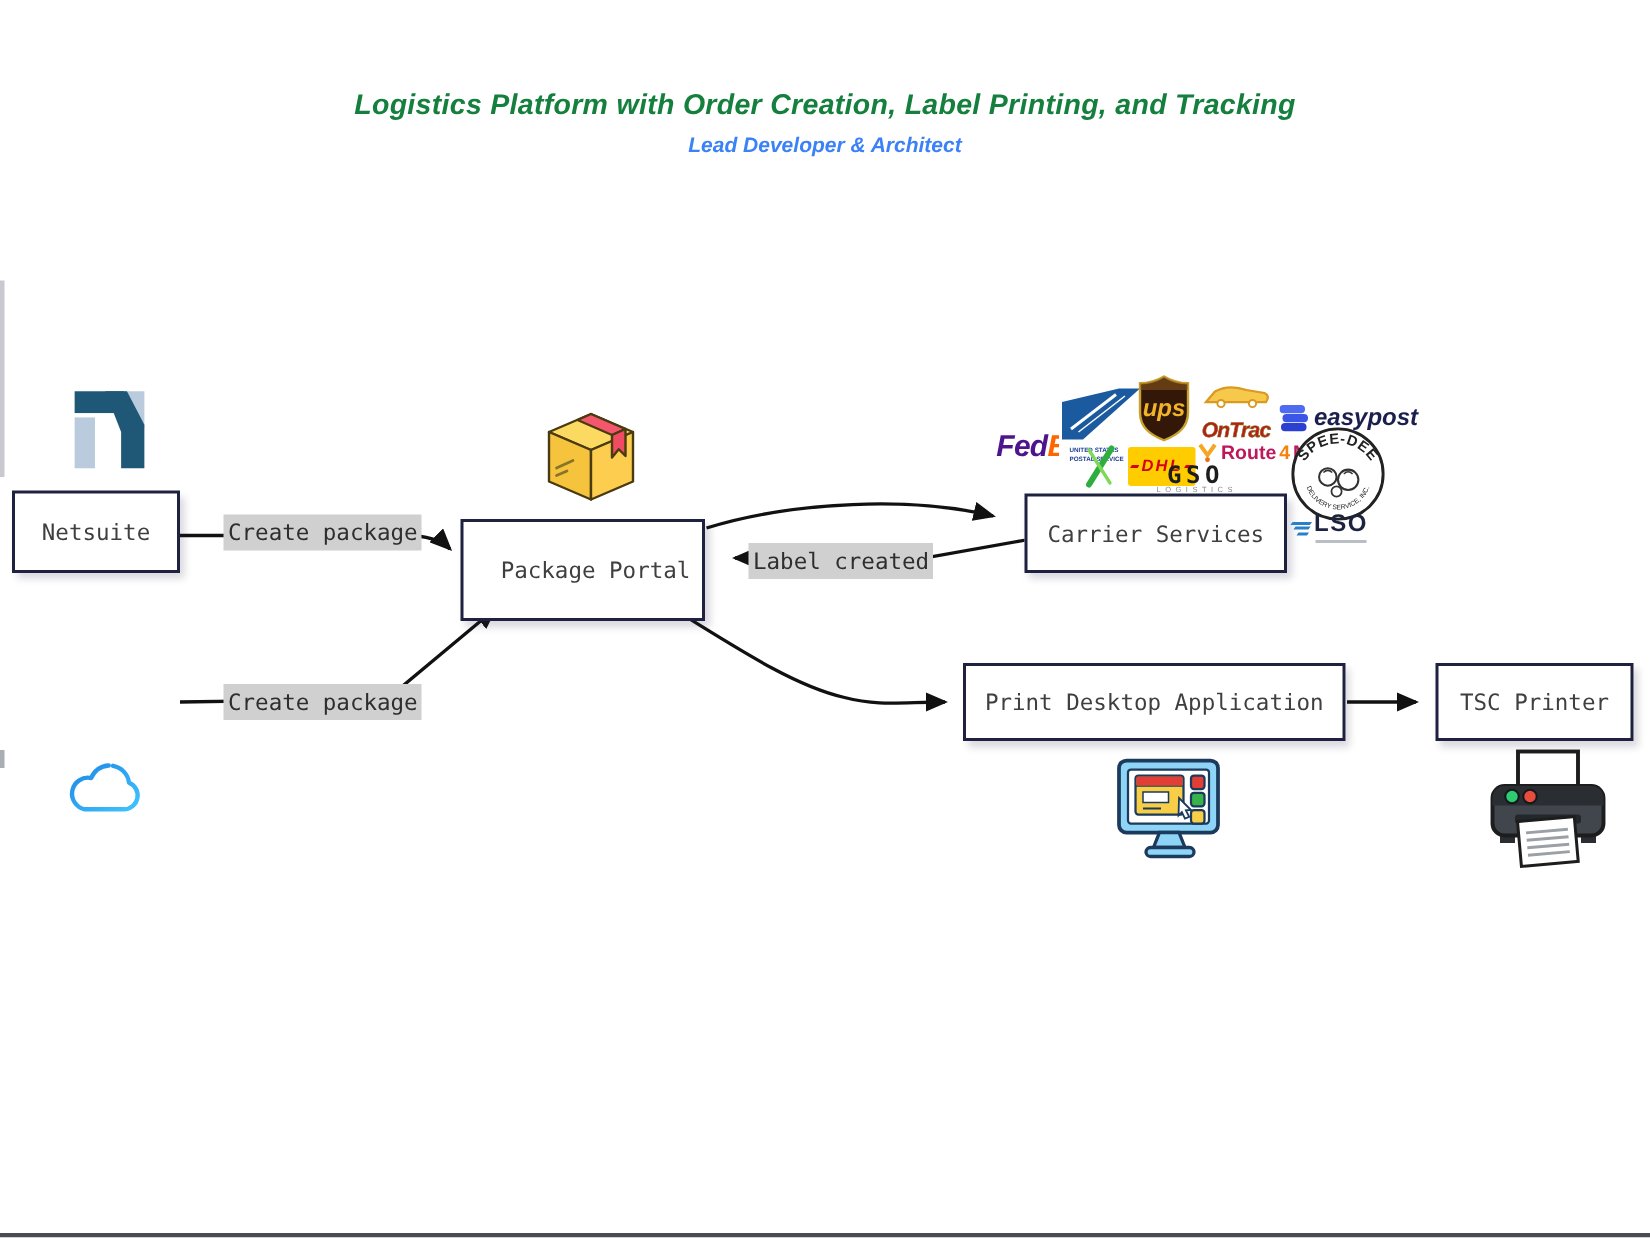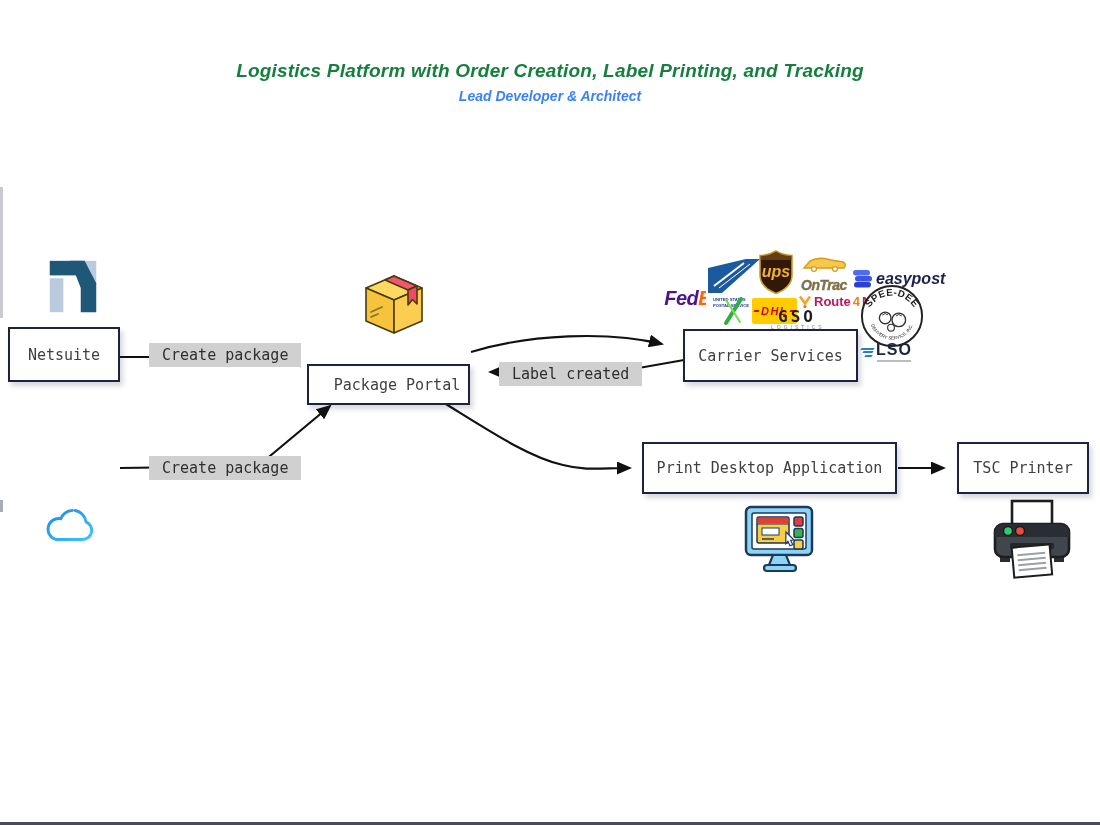--- a/index.html
+++ b/index.html
@@ -15,29 +15,29 @@
            font-size:14px; font-weight:bold; font-style:italic; color:#3b82f6; }
 
   
   .node { position:absolute; background:#ffffff; border:2px solid #1e2140;
           display:flex; align-items:center; justify-content:center;
           font-family:"DejaVu Sans Mono","Liberation Mono",monospace;
           font-size:15px; color:#3f3f3f; z-index:3;
           box-shadow:3px 4px 5px rgba(40,40,70,0.18); }
   #node-netsuite  { left:8px;  top:327px; width:112px; height:55px; }
   #node-restapi   { left:8px;  top:441px; width:112px; height:55px; }
-  #node-portal    { left:307px; top:364px; width:163px; height:41px;padding-left:17px; }
+  #node-portal    { left:307px; top:346px; width:163px; height:68px;padding-left:17px; }
   #node-carriers  { left:683px; top:329px; width:175px; height:53px; }
   #node-printapp  { left:642px; top:442px; width:255px; height:52px; }
   #node-tsc       { left:957px; top:442px; width:132px; height:52px; }
 
   
   .edge-label { position:absolute; background:#d0d0d0; color:#2e2e2e;
           font-family:"DejaVu Sans Mono","Liberation Mono",monospace;
-          font-size:15px; line-height:22px; padding:1px 13px; z-index:4; white-space:nowrap; }
+          font-size:15px; line-height:22px; padding:1px 3px; z-index:4; white-space:nowrap; }
   #lbl-cp1 { left:149px; top:343px; }
   #lbl-cp2 { left:149px; top:456px; }
   #lbl-lc  { left:499px; top:362px; }
 
   
   #arrows { position:absolute; left:0; top:0; z-index:2; pointer-events:none; }
 
   
   .icon { position:absolute; z-index:3; }
   #icon-netsuite { left:42px;  top:256px; }
@@ -49,21 +49,21 @@
   
   .logo { position:absolute; z-index:3; font-family:"Liberation Sans", sans-serif; }
   #logo-fedex { left:667px; top:287px; width:52px; height:26px; background:#fff;
       display:flex; justify-content:center;
       font-size:20px; font-weight:bold; font-style:italic; letter-spacing:-0.5px; }
   #logo-fedex .fed { color:#4d148c; } #logo-fedex .ex { color:#ff6600; }
   #logo-usps { left:706px; top:256px; }
   #logo-ups  { left:758px; top:249px; }
   #logo-ontrac { left:797px; top:253px; width:54px; text-align:center; }
   #logo-ontrac .ontrac-word { font-size:14px; font-weight:900; font-style:italic;
-      color:#737373; -webkit-text-stroke:0.4px #8a6a10; letter-spacing:-0.5px; }
+      color:#b91c1c; -webkit-text-stroke:0.4px #8a6a10; letter-spacing:-0.5px; }
   #logo-easypost { left:853px; top:270px; display:flex; align-items:center; gap:4px;font-style:italic; }
   #logo-easypost .ep-word { font-size:16px; font-weight:bold; color:#1a1f4d; letter-spacing:0; }
   #logo-greenx { left:721px; top:296px; }
   #logo-dhl { left:752px; top:298px; width:45px; height:26px; background:#ffcc00;
       border-radius:2px; display:flex; align-items:center; justify-content:center; }
   #logo-dhl .dhl-word { font-size:11px; font-weight:bold; font-style:italic;
       color:#d40511; letter-spacing:1.5px; }
   #logo-dhl i { display:block; width:6px; height:2px; background:#d40511; margin:0 2px;
       transform:skewX(-30deg); }
   #logo-route4me { left:798px; top:294px; display:flex; align-items:center; gap:2px;

